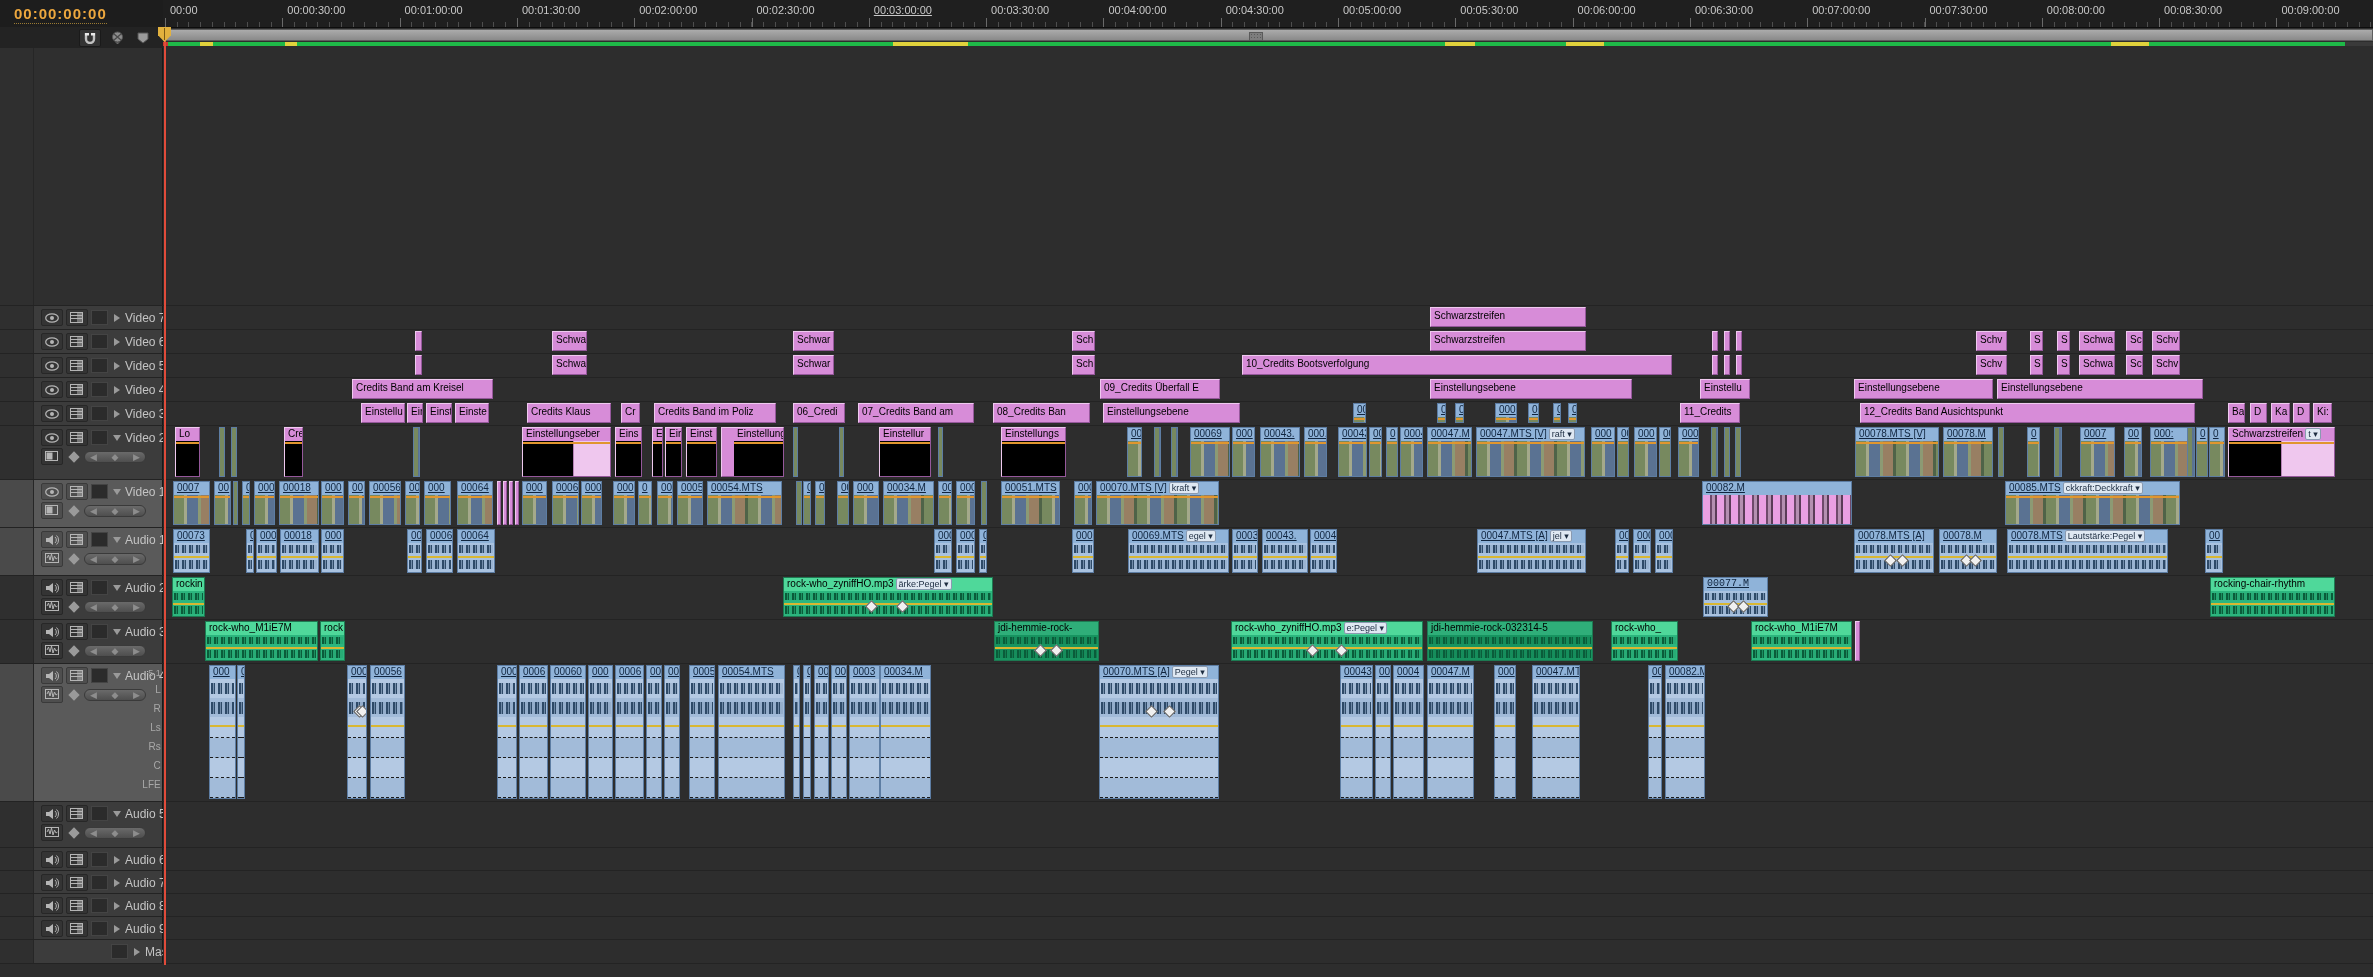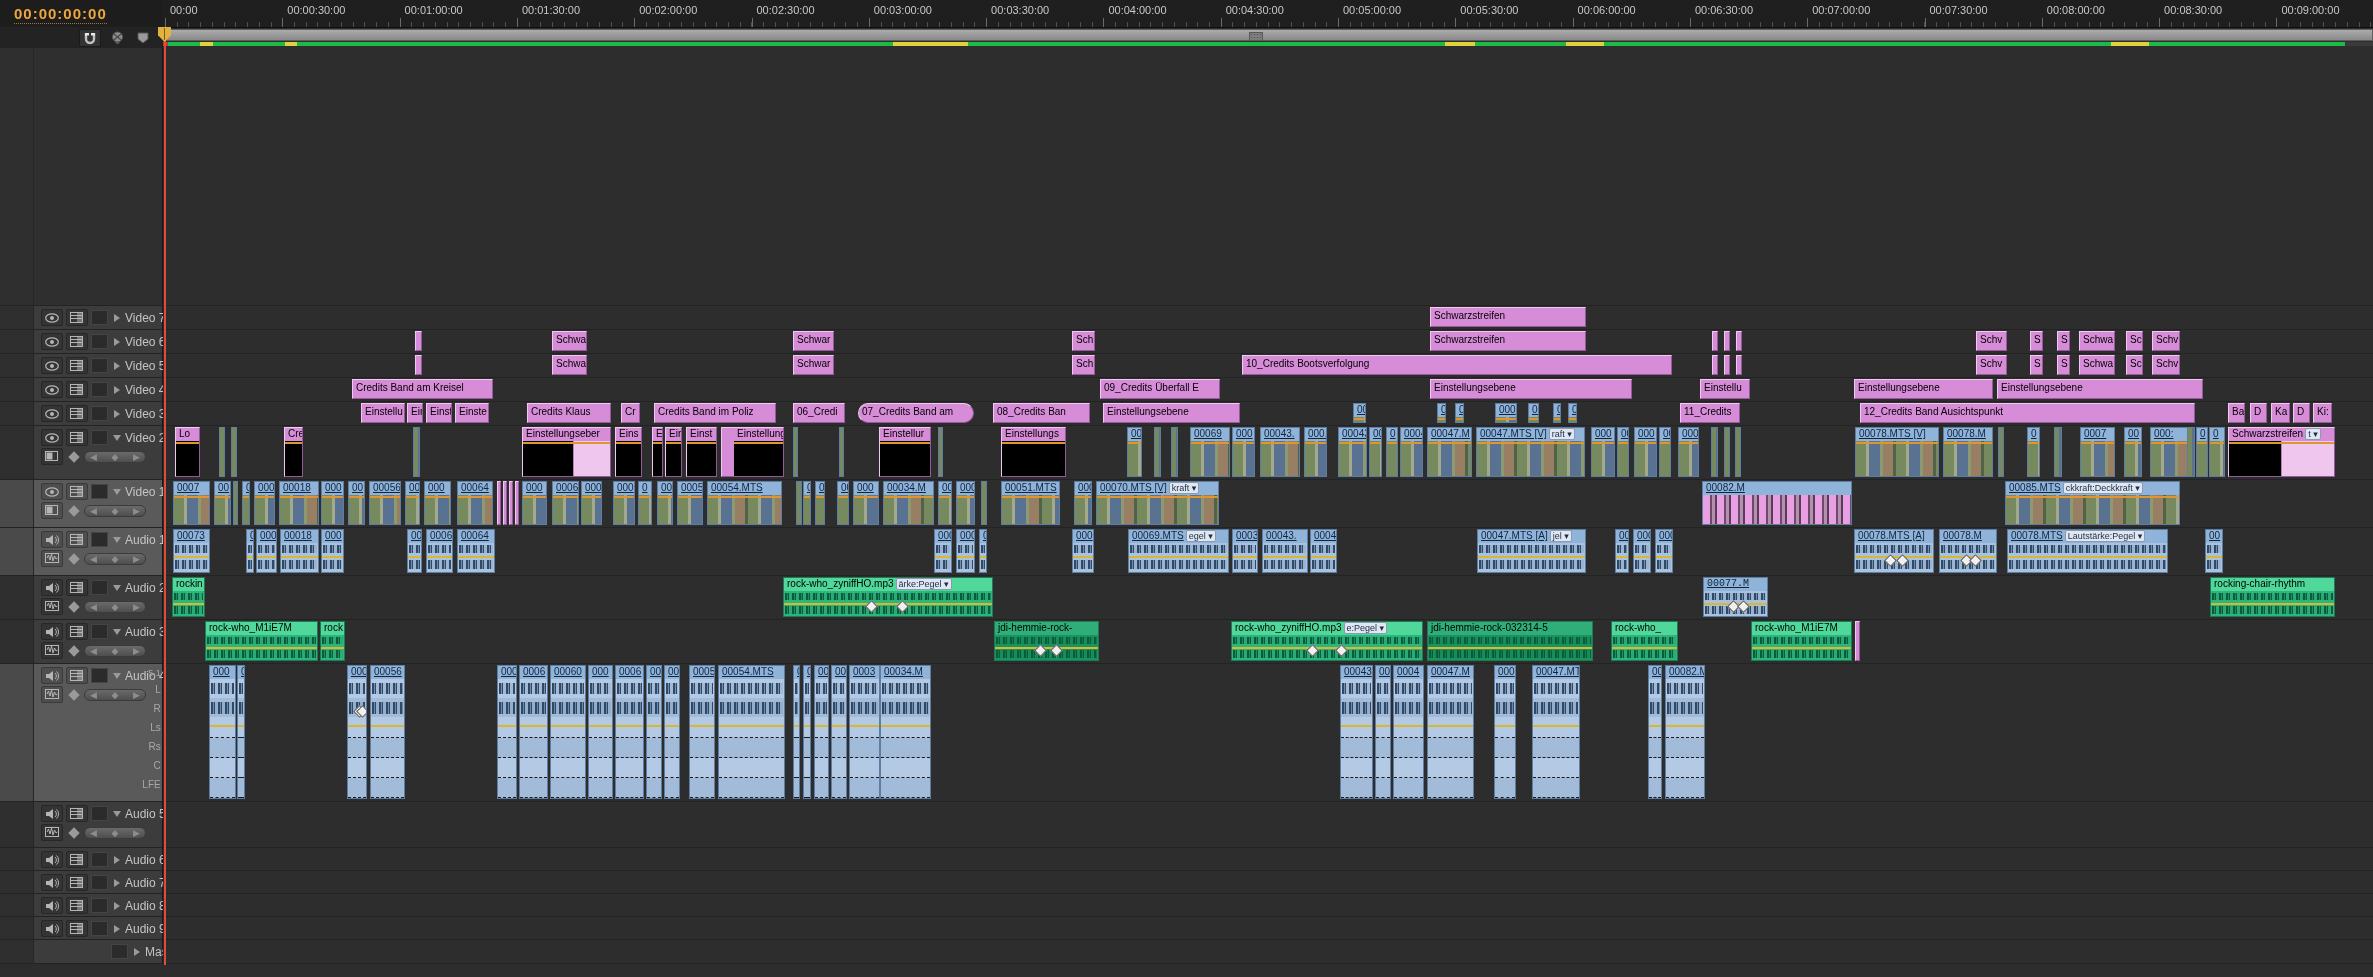--- a/index.html
+++ b/index.html
@@ -122,21 +122,21 @@
       <span class="rlabel" style="left: 124.3px;">00:00:30:00</span>
       <div class="rtick" style="left: 236.6px;"></div>
       <span class="rlabel" style="left: 241.6px;">00:01:00:00</span>
       <div class="rtick" style="left: 353.9px;"></div>
       <span class="rlabel" style="left: 358.9px;">00:01:30:00</span>
       <div class="rtick" style="left: 471.2px;"></div>
       <span class="rlabel" style="left: 476.2px;">00:02:00:00</span>
       <div class="rtick" style="left: 588.5px;"></div>
       <span class="rlabel" style="left: 593.5px;">00:02:30:00</span>
       <div class="rtick" style="left: 705.8px;"></div>
-      <span class="rlabel" style="left: 710.8px;">00:03:00:00</span>
+      <span class="rlabel" style="left: 710.8px; text-decoration: underline;">00:03:00:00</span>
       <div class="rtick" style="left: 823.1px;"></div>
       <span class="rlabel" style="left: 828.1px;">00:03:30:00</span>
       <div class="rtick" style="left: 940.4px;"></div>
       <span class="rlabel" style="left: 945.4px;">00:04:00:00</span>
       <div class="rtick" style="left: 1057.7px;"></div>
       <span class="rlabel" style="left: 1062.7px;">00:04:30:00</span>
       <div class="rtick" style="left: 1175px;"></div>
       <span class="rlabel" style="left: 1180px;">00:05:00:00</span>
       <div class="rtick" style="left: 1292.3px;"></div>
       <span class="rlabel" style="left: 1297.3px;">00:05:30:00</span>
@@ -440,21 +440,21 @@
           </div>
           <div class="clip k-t" style="left: 458px; width: 19px;">
             <span class="clbl"><span>Cr</span></span>
           </div>
           <div class="clip k-t" style="left: 491px; width: 122px;">
             <span class="clbl"><span>Credits Band im Poliz</span></span>
           </div>
           <div class="clip k-t" style="left: 630px; width: 52px;">
             <span class="clbl"><span>06_Credi</span></span>
           </div>
-          <div class="clip k-t" style="left: 695px; width: 116px; border-radius: 10px;">
+          <div class="clip k-t" style="left: 695px; width: 116px;">
             <span class="clbl"><span>07_Credits Band am</span></span>
           </div>
           <div class="clip k-t" style="left: 830px; width: 97px;">
             <span class="clbl"><span>08_Credits Ban</span></span>
           </div>
           <div class="clip k-t" style="left: 940px; width: 137px;">
             <span class="clbl"><span>Einstellungsebene</span></span>
           </div>
           <div class="clip k-vb" style="left: 1190px; width: 13px;">
             <span class="clbl"><span class="u">00</span></span>
@@ -1764,20 +1764,37 @@
             <div class="lane dash"></div>
             <div class="lane dash"></div>
           </div>
           <div class="clip k-a4" style="left: 717px; width: 51px;">
             <span class="clbl"><span class="u">00034.M</span></span>
             <div class="lane">
               <div class="wv"></div>
             </div>
             <div class="lane">
               <div class="wv"></div>
+            </div>
+            <div class="lane dash">
+              <div class="yline" style="top: 40%;"></div>
+            </div>
+            <div class="lane dash"></div>
+            <div class="lane dash"></div>
+            <div class="lane dash"></div>
+          </div>
+          <div class="clip k-a4" style="left: 936px; width: 120px;">
+            <span class="clbl"><span class="u">00070.MTS [A]</span><span class="badge">Pegel ▾</span></span>
+            <div class="lane">
+              <div class="wv"></div>
+            </div>
+            <div class="lane">
+              <div class="wv"></div>
+              <span class="kf1"></span>
+              <span class="kf2"></span>
             </div>
             <div class="lane dash">
               <div class="yline" style="top: 40%;"></div>
             </div>
             <div class="lane dash"></div>
             <div class="lane dash"></div>
             <div class="lane dash"></div>
           </div>
           <div class="clip k-a4" style="left: 1177px; width: 33px;">
             <span class="clbl"><span class="u">00043</span></span>

